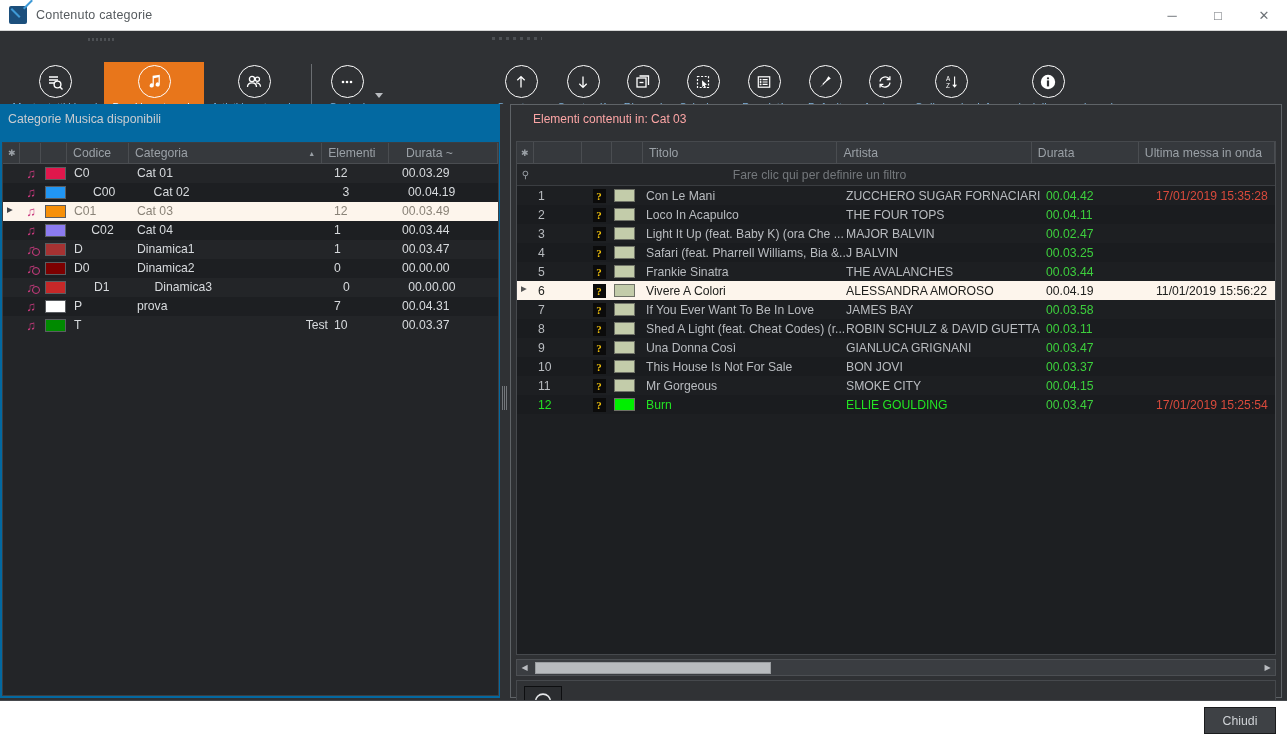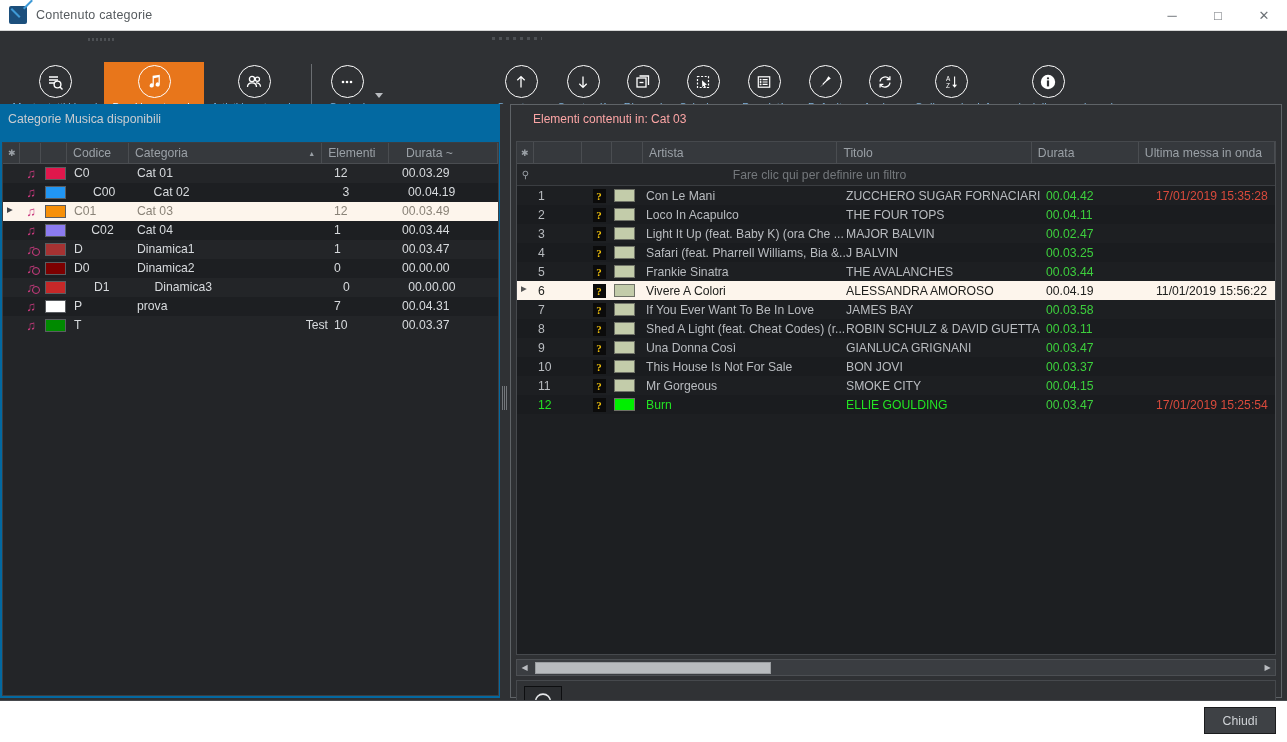--- a/index.html
+++ b/index.html
@@ -532,22 +532,22 @@
 
   <div id="right-panel">
     <div id="right-caption">Elementi contenuti in: Cat 03</div>
 
     <div id="right-grid">
       <div class="rhead">
         <div class="hc" style="width:17px;padding-left:4px;font-size:9px;">✱</div>
         <div class="hc" style="width:50px;"></div>
         <div class="hc" style="width:30px;"></div>
         <div class="hc" style="width:32px;"></div>
+        <div class="hc" style="width:200px;">Titolo</div>
         <div class="hc" style="width:200px;">Artista</div>
-        <div class="hc" style="width:200px;">Titolo</div>
         <div class="hc" style="width:110px;">Durata</div>
         <div class="hc" style="width:140px;">Ultima messa in onda</div>
       </div>
       <div id="filterrow">
         <div class="fkey">⚲</div>
         <div class="ftxt">Fare clic qui per definire un filtro</div>
       </div>
       <div id="right-rows">
           <div class="trow odd">
             <div class="cmark"></div>

